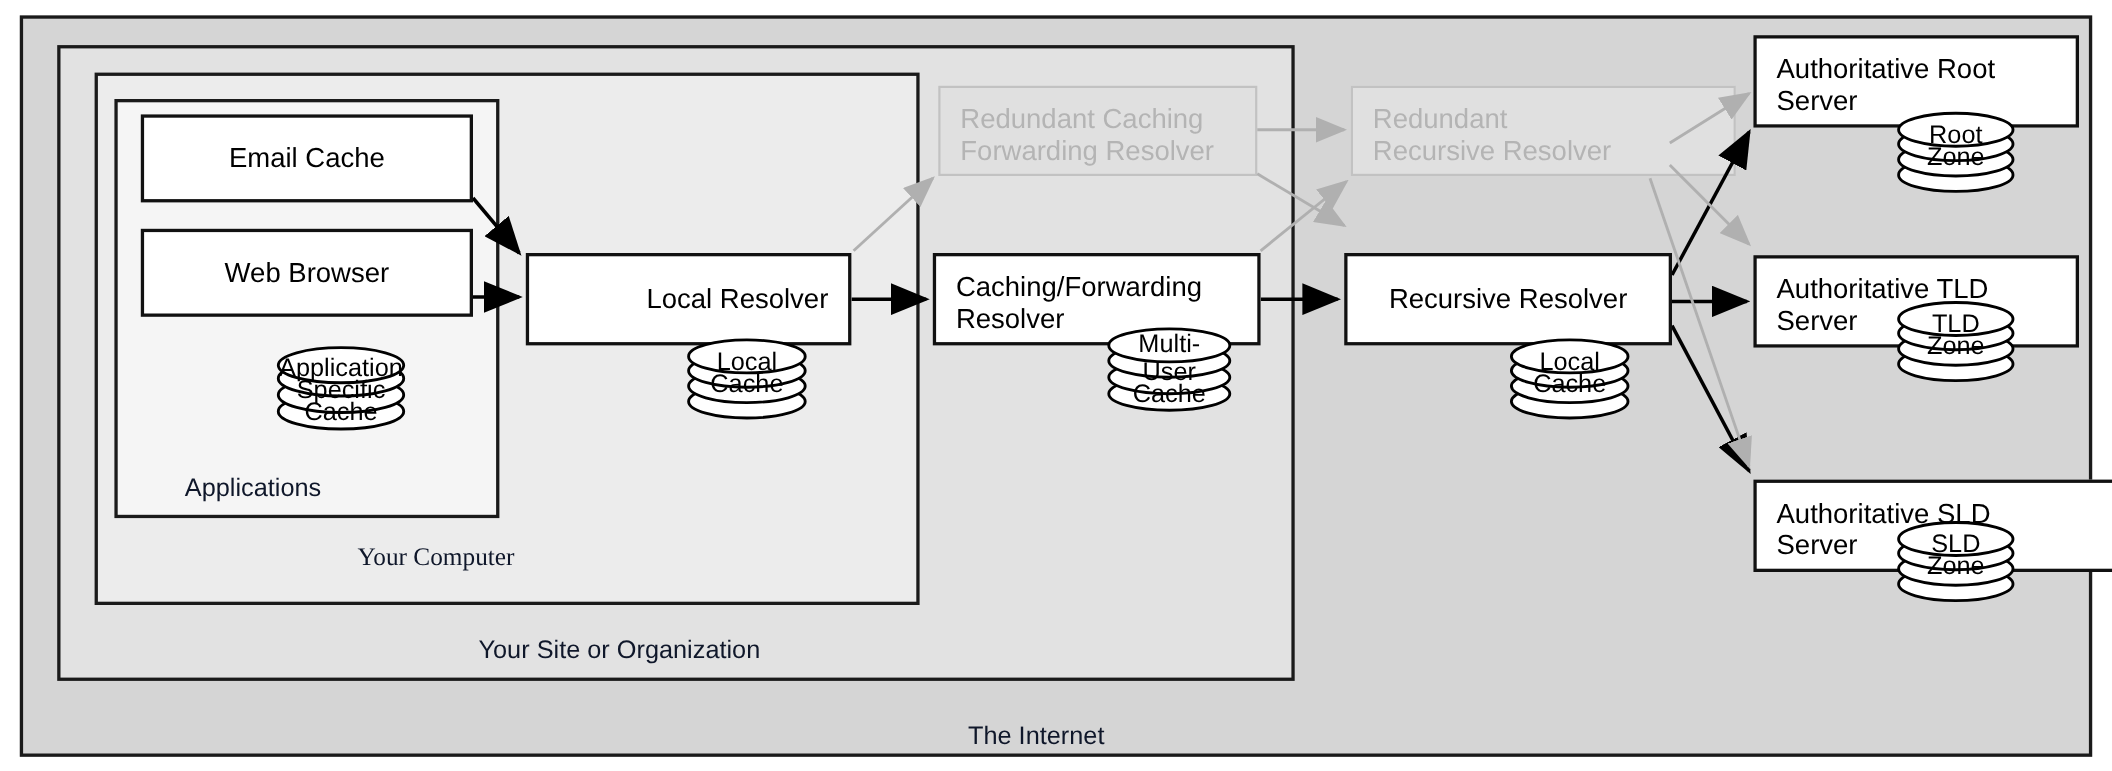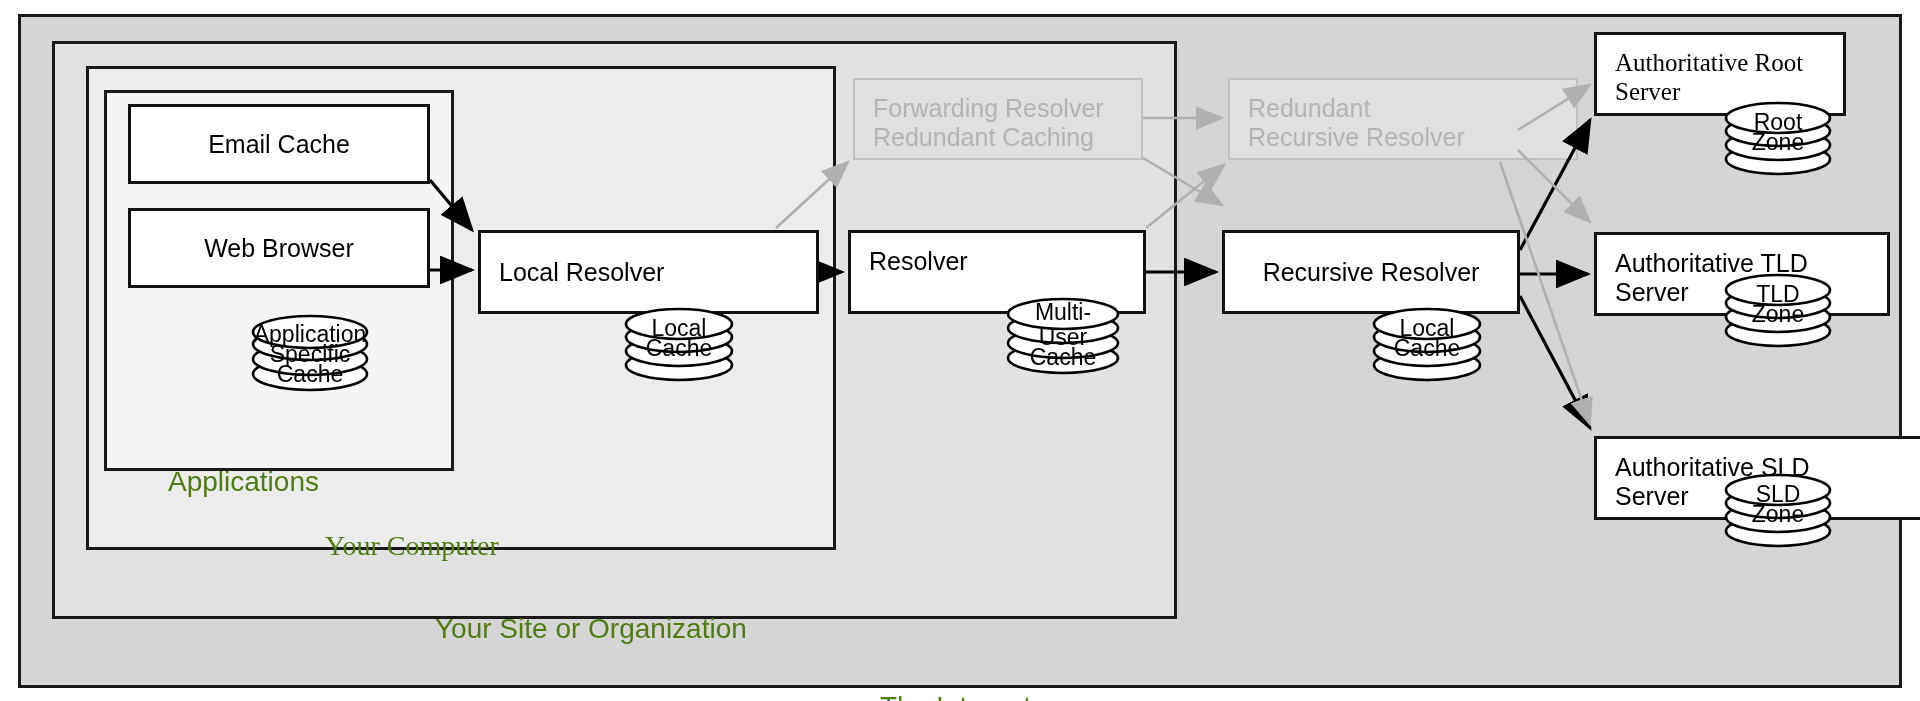--- a/index.html
+++ b/index.html
@@ -10,40 +10,40 @@
   .frame{position:absolute;box-sizing:border-box;}
   #internet-frame{left:18px;top:14px;width:1884px;height:674px;
       background:#d5d5d5;border:3px solid #1a1a1a;}
   #site-frame{left:52px;top:41px;width:1125px;height:578px;
       background:#e2e2e2;border:3px solid #1a1a1a;}
   #computer-frame{left:86px;top:66px;width:750px;height:484px;
       background:#ececec;border:3px solid #1a1a1a;}
   #applications-frame{left:104px;top:90px;width:350px;height:381px;
       background:#f5f5f5;border:3px solid #1a1a1a;}
 
-  .frame-label{position:absolute;color:#4d7c0f;font-size:28px;white-space:nowrap;margin-top:36px;}
+  .frame-label{position:absolute;color:#0f172a;font-size:23px;white-space:nowrap;}
   #label-internet{left:880px;top:655px;}
   #label-site{left:435px;top:577px;text-align:center;}
   #label-computer{left:325px;top:494px;font-family:Liberation Serif, serif;}
   #label-applications{left:168px;top:430px;}
 
   
   .node{position:absolute;box-sizing:border-box;background:#ffffff;
         border:3px solid #111111;display:flex;align-items:center;
         padding:0 18px;font-size:25px;color:#000;line-height:1.15;z-index:6;}
   .node.two-line{align-items:flex-start;padding-top:14px;}
 
   .node.ghost{background:#e0e0e0;border:2px solid #c2c2c2;color:#b4b4b4;z-index:3;}
 
   #node-email      {left:128px;top:104px;width:302px;height:80px;justify-content:center;}
   #node-browser    {left:128px;top:208px;width:302px;height:80px;justify-content:center;}
-  #node-local      {left:478px;top:230px;width:341px;height:84px;justify-content:flex-start;}
+  #node-local      {left:478px;top:230px;width:296px;height:84px;justify-content:flex-end;}
   #node-caching    {left:848px;top:230px;width:298px;height:84px;}
   #node-recursive  {left:1222px;top:230px;width:298px;height:84px;justify-content:center;}
-  #node-root       {left:1594px;top:32px;width:252px;height:84px;font-family:Liberation Serif, serif;}
+  #node-root       {left:1594px;top:32px;width:296px;height:84px;}
   #node-tld        {left:1594px;top:232px;width:296px;height:84px;}
   #node-sld        {left:1594px;top:436px;width:352px;height:84px;}
 
   #node-redundant-caching  {left:853px;top:78px;width:290px;height:82px;}
   #node-redundant-recursive{left:1228px;top:78px;width:350px;height:82px;}
 
   
   .disk{position:absolute;z-index:9;pointer-events:none;}
   .disk .lbl{position:absolute;left:0;right:0;text-align:center;
              font-size:23px;color:#000;line-height:1.06;}
@@ -98,20 +98,21 @@
   <div class="node" id="node-browser">
     <span>Web Browser</span>
   </div>
 
   <div class="node" id="node-local">
     <span>Local Resolver</span>
   </div>
 
   <div class="node two-line" id="node-caching">
     <div>
+      <div>Caching/Forwarding</div>
       <div>Resolver</div>
     </div>
   </div>
 
   <div class="node" id="node-recursive">
     <span>Recursive Resolver</span>
   </div>
 
   <div class="node two-line" id="node-root">
     <div>
@@ -129,22 +130,22 @@
 
   <div class="node two-line" id="node-sld">
     <div>
       <div>Authoritative SLD</div>
       <div>Server</div>
     </div>
   </div>
 
   <div class="node ghost two-line" id="node-redundant-caching">
     <div>
+      <div>Redundant Caching</div>
       <div>Forwarding Resolver</div>
-      <div>Redundant Caching</div>
     </div>
   </div>
 
   <div class="node ghost two-line" id="node-redundant-recursive">
     <div>
       <div>Redundant</div>
       <div>Recursive Resolver</div>
     </div>
   </div>
 

